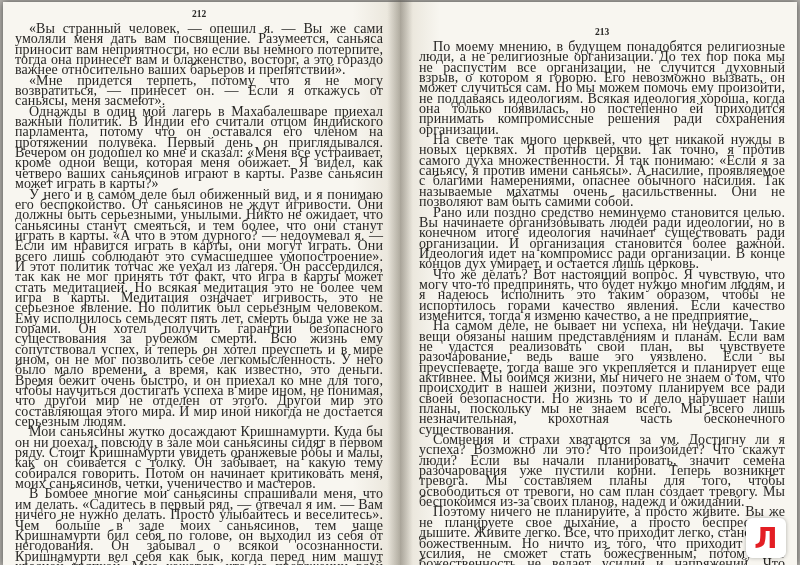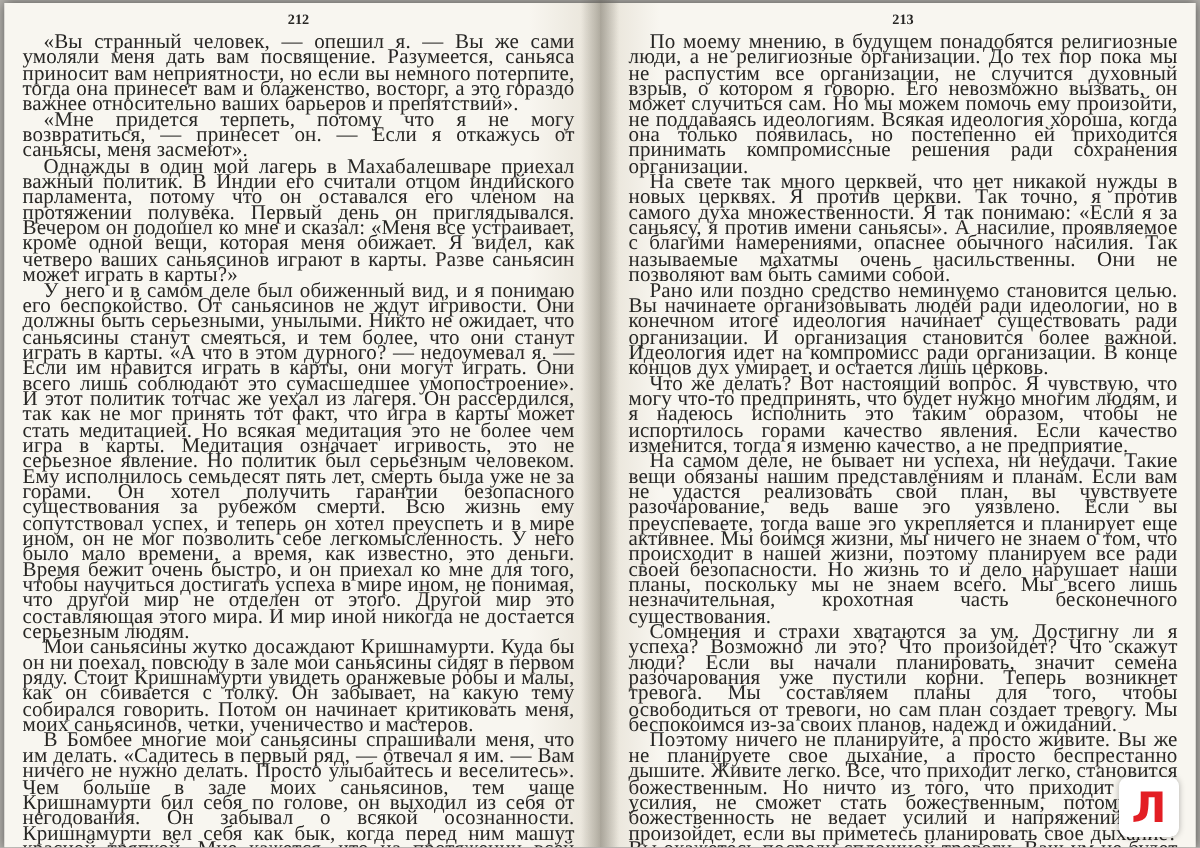--- a/index.html
+++ b/index.html
@@ -3,21 +3,21 @@
 <meta charset="utf-8">
 <style>
   html,body{margin:0;padding:0;background:#9e9d9a;}
   .scan{position:relative;width:800px;height:565px;background:#b3b1ac;overflow:hidden;
         font-family:"Liberation Serif","DejaVu Serif",serif;}
   .spread{position:absolute;left:3px;top:2px;right:3px;bottom:0;display:flex;
           background:#f6f4ee;box-shadow:0 0 7px rgba(0,0,0,.55);}
   .page{width:50%;height:100%;box-sizing:border-box;overflow:hidden;color:#272624;}
   .page.left{padding:7px 17px 0 12px;
     background:linear-gradient(to right,#f8f6f0 0%,#f8f6f0 88%,#ebe7dd 97%,#d6d2c6 100%);}
-  .page.right{padding:7px 12px 0 19px;
+  .page.right{padding:25px 12px 0 19px;
     background:linear-gradient(to left,#f8f6f0 0%,#f8f6f0 90%,#ebe7dd 97%,#cfcbc0 100%);}
   .pageno{text-align:center;font-weight:bold;font-size:9.5px;line-height:11px;margin:0 0 4px 0;}
   .page p{margin:0;font-size:14px;line-height:10.35px;text-align:justify;text-indent:14px;
           letter-spacing:.1px;}
   .page p.noindent{text-indent:0;}
   .page p.italic{font-style:italic;}
   .page h2{font-size:18px;line-height:14px;font-weight:bold;margin:6px 0 3px 0;
            letter-spacing:.2px;font-style:italic;}
   .gutter{position:absolute;left:50%;top:0;width:26px;height:100%;transform:translateX(-50%);
     background:linear-gradient(to right,rgba(0,0,0,0) 0%,rgba(62,56,45,.20) 42%,

